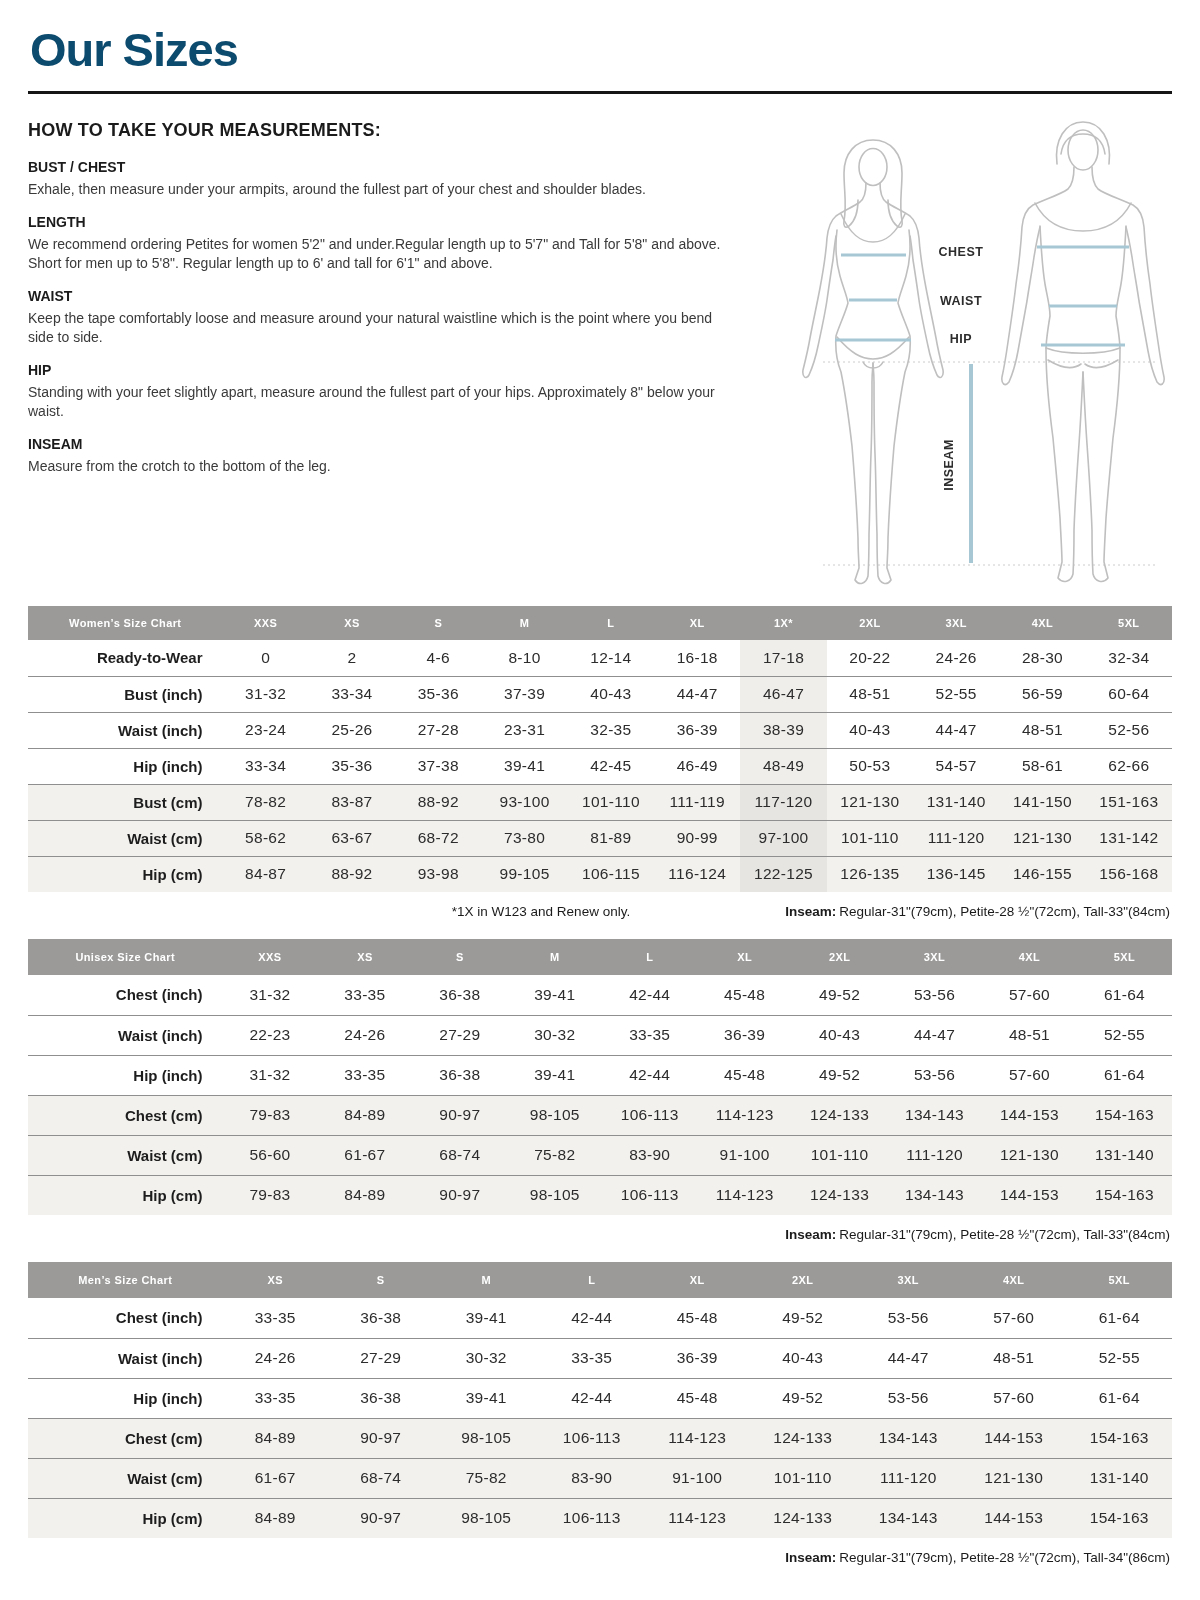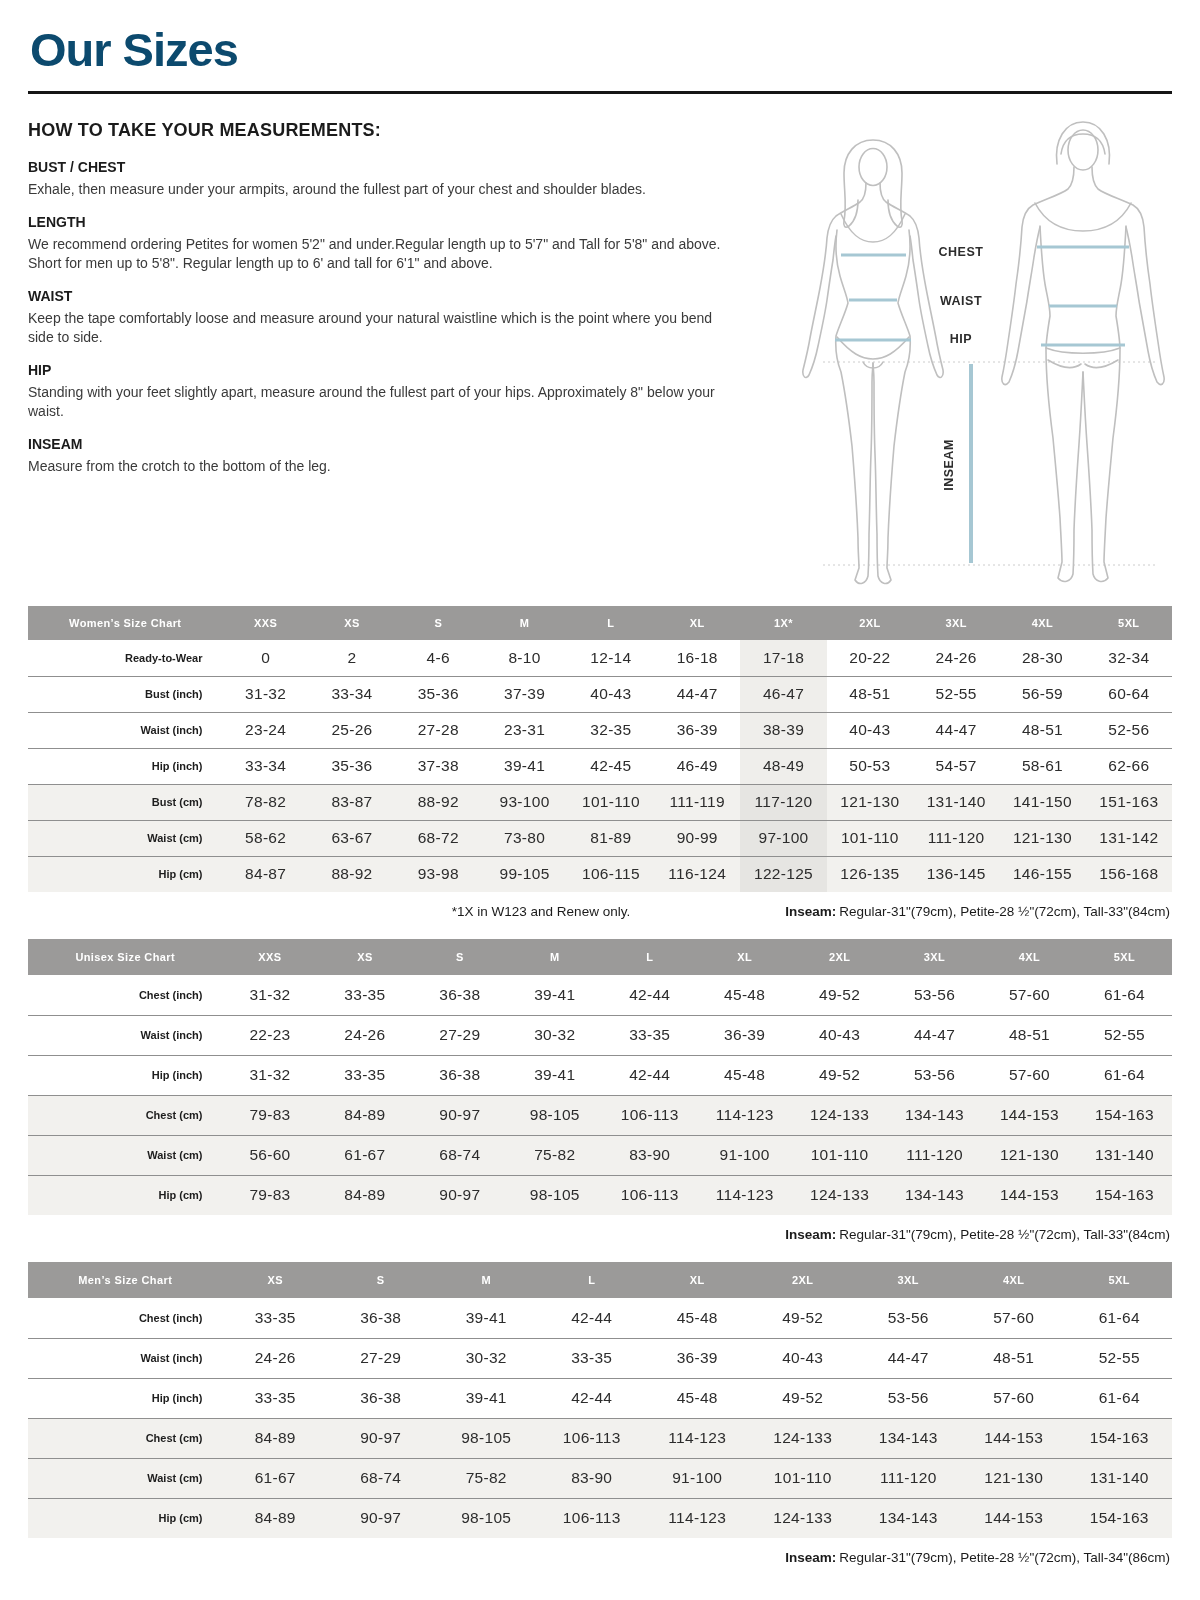--- a/index.html
+++ b/index.html
@@ -18,21 +18,21 @@
   .top{display:flex}
   .howto{width:735px}
   .howto h2{font-size:18px;margin:0 0 18px 0;color:#1b1b1b;letter-spacing:.2px}
   .msec h3{font-size:14px;margin:0 0 5px 0;color:#1b1b1b}
   .msec p{font-size:14px;line-height:1.36;margin:0 0 15px 0;color:#3a3a3a;max-width:700px}
   .figure-wrap{margin-left:auto;width:390px;margin-top:-10px}
   #tables{margin-top:12px}
   table.size-table{width:100%;border-collapse:collapse;table-layout:fixed}
   .size-table th{background:var(--hdr);color:#fff;font-weight:700;font-size:11px;letter-spacing:.4px;}
   .size-table td{text-align:center;font-size:15.5px;color:#2c2c2c;letter-spacing:.3px}
-  .size-table td.row-label{text-align:right;padding-right:20px;font-weight:700;font-size:11px;color:#1d1d1d;letter-spacing:0}
+  .size-table td.row-label{text-align:right;padding-right:20px;font-weight:700;font-size:15px;color:#1d1d1d;letter-spacing:0}
   .size-table tbody tr + tr td{border-top:1.5px solid var(--line)}
   tr.cm td{background:var(--shade)}
   td.hl{background:var(--hl)}
   tr.cm td.hl{background:var(--hl2)}
   .t-women th{height:34px}
   .t-women td{height:36px}
   .t-unisex th,.t-men th{height:36px}
   .t-unisex td,.t-men td{height:40px}
   .footnote{display:flex;align-items:flex-start;font-size:13.5px;color:#1b1b1b;margin:12px 2px 20px 2px}
   .fn-left{margin-left:37%}

